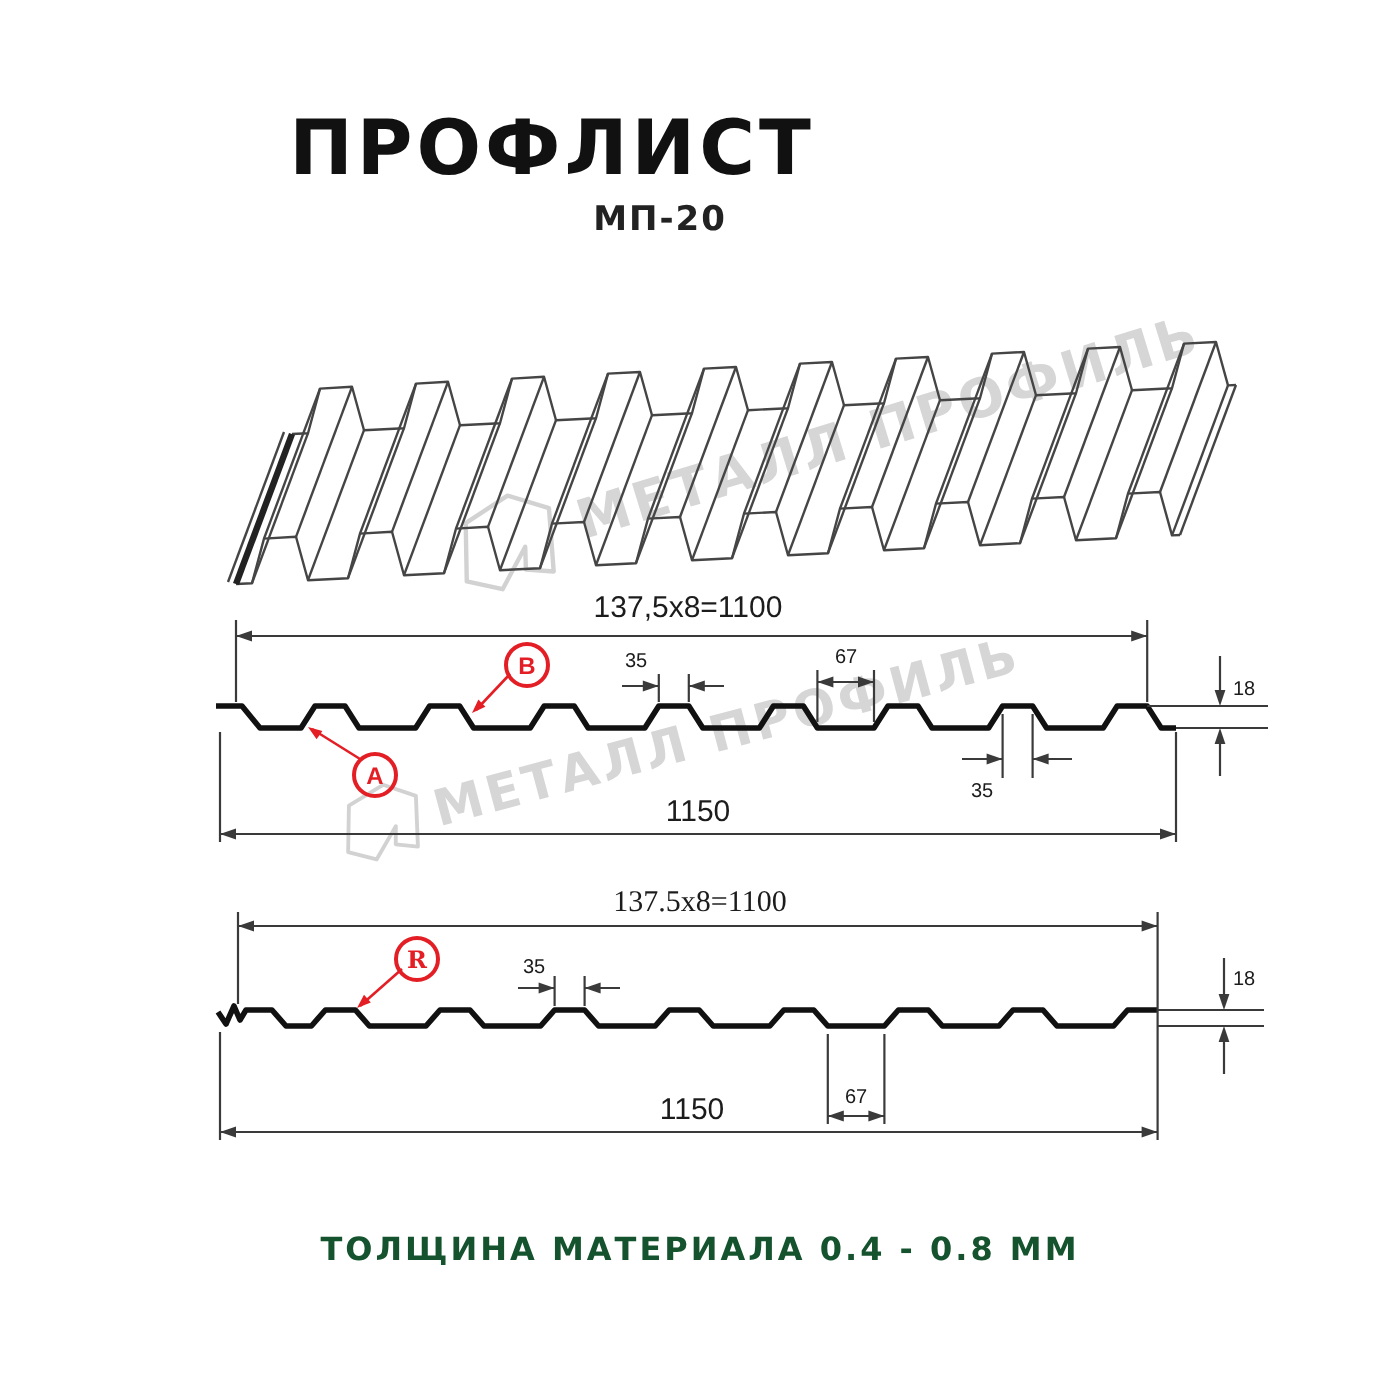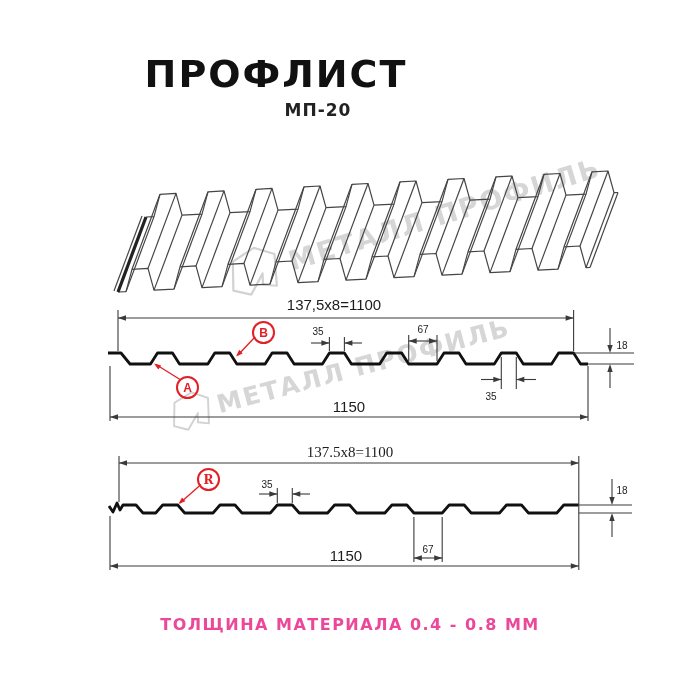--- a/index.html
+++ b/index.html
@@ -3,24 +3,24 @@
 <meta charset="utf-8">
 <style>
   html,body{margin:0;padding:0;background:#ffffff;}
   #page{position:relative;width:700px;height:700px;background:#fff;overflow:hidden;
         font-family:"Liberation Sans",sans-serif;color:#222;}
   .title{position:absolute;left:0;top:52px;width:552px;text-align:center;
          font-family:"DejaVu Sans",sans-serif;font-weight:bold;font-size:38px;
          letter-spacing:2px;color:#111;}
   .subtitle{position:absolute;left:0;top:100px;width:636px;text-align:center;
          font-family:"DejaVu Sans",sans-serif;font-weight:bold;font-size:17px;
-         letter-spacing:1px;color:#222;}
+         letter-spacing:1px;color:#222;padding-left:12px;}
   .footer-note{position:absolute;left:0;top:615px;width:700px;text-align:center;
          font-family:"DejaVu Sans",sans-serif;font-weight:bold;font-size:16px;
-         letter-spacing:1.5px;color:#ec4899;}
+         letter-spacing:1.5px;color:#14532d;}
   .wm{position:absolute;display:flex;align-items:center;color:#d6d6d6;
       font-family:"DejaVu Sans",sans-serif;font-weight:bold;white-space:nowrap;}
   .wm .wm-text{letter-spacing:2px;}
   #wm1{left:224px;top:246px;transform:rotate(-17deg);transform-origin:30px 30px;font-size:27px;}
   #wm2{left:168px;top:388px;transform:rotate(-15deg);transform-origin:30px 30px;font-size:25px;}
   svg.linework{position:absolute;left:0;top:0;}
   .lbl{position:absolute;transform:translate(-50%,-50%);font-size:10px;color:#1c1c1c;
        white-space:nowrap;background:transparent;}
   .lbl.big{font-size:15px;}
   .marker{position:absolute;width:19px;height:19px;border:2px solid #e31e24;border-radius:50%;
@@ -193,21 +193,21 @@
       </g>
       <g fill="#e31e24" stroke="none">
         <polygon points="178.5,504 182,497.4 185.4,501.2"></polygon>
       </g>
     </g>
   </svg>
 
   <div class="title">ПРОФЛИСТ</div>
   <div class="subtitle">МП-20</div>
 
-  <div class="lbl big" style="left:334px;top:304px;">137,5x8=1100</div>
+  <div class="lbl big" style="left:344px;top:304px;">137,5x8=1100</div>
   <div class="lbl" style="left:318px;top:331px;">35</div>
   <div class="lbl" style="left:423px;top:329px;">67</div>
   <div class="lbl" style="left:622px;top:345px;">18</div>
   <div class="lbl" style="left:491px;top:396px;">35</div>
   <div class="lbl big" style="left:349px;top:406px;">1150</div>
   <div class="marker" style="left:176px;top:376px;">А</div>
   <div class="marker" style="left:252px;top:321px;">В</div>
 
   <div class="lbl big" style="left:350px;top:452px;font-family:Liberation Serif, serif;">137.5x8=1100</div>
   <div class="lbl" style="left:267px;top:484px;">35</div>

